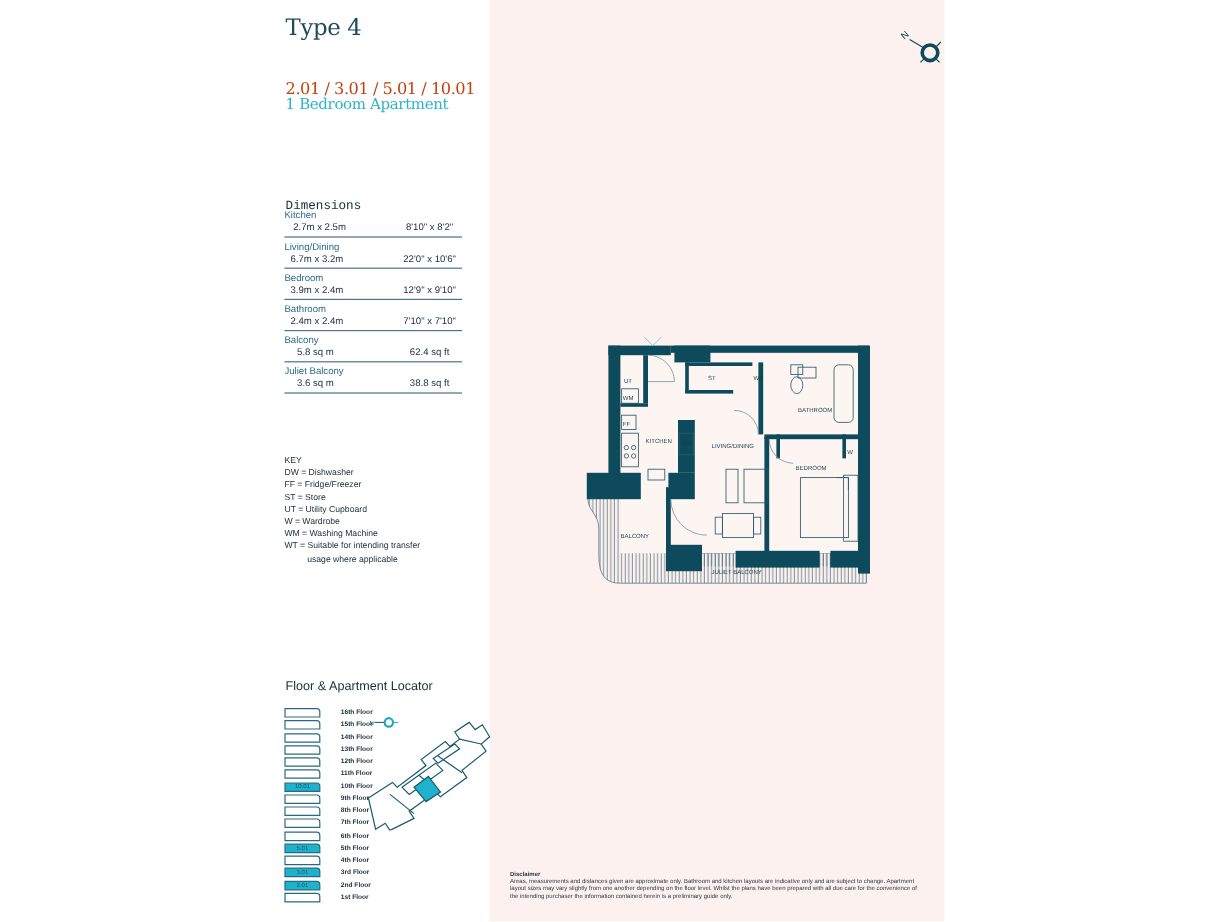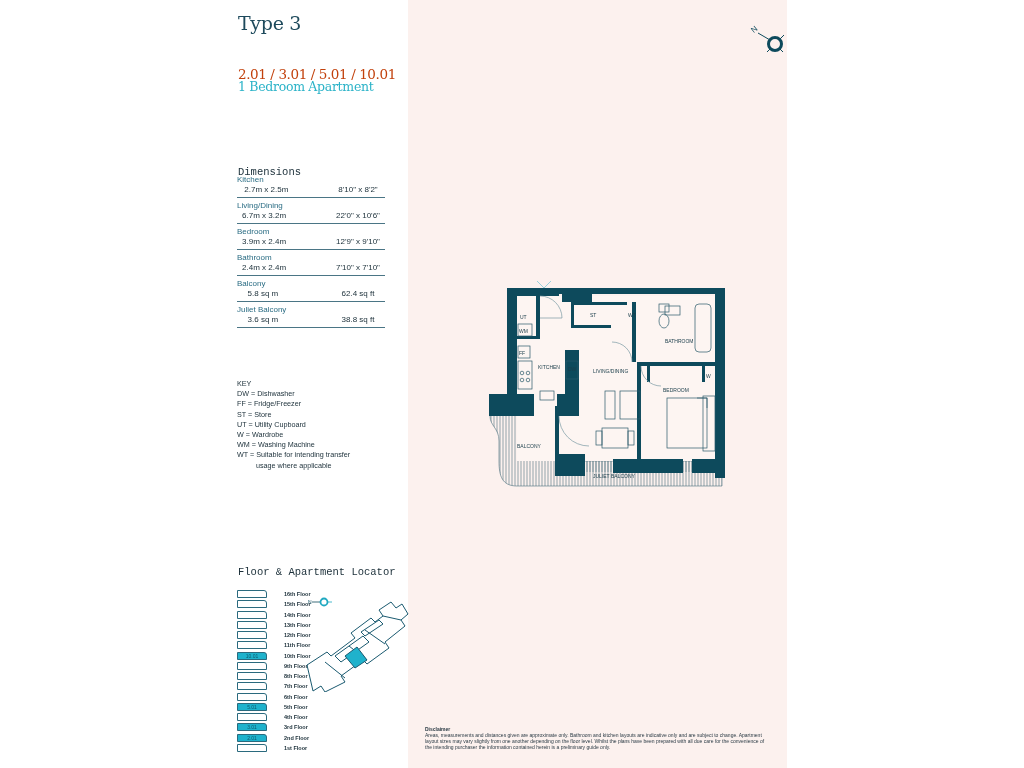--- a/index.html
+++ b/index.html
@@ -13,40 +13,40 @@
   .dims { position:absolute; left:237px; top:174px; width:148px; }
   .dim-row { border-bottom:1px solid #4a7585; padding:1px 0 2px 0; margin-bottom:2px; }
   .dim-name { font-size:8px; color:#2b6d84; line-height:10px; }
   .dim-vals { display:flex; font-size:8px; color:#1a2e38; line-height:10px;justify-content:center; }
   .dim-vals .m { width:94px; }
   .dim-row.total .dim-name { font-weight:bold; color:#1f6a86; }
   .dim-row.total .dim-vals { font-weight:bold; }
   .key { position:absolute; left:237px; top:379px; font-size:7.2px; color:#1a2e38; line-height:10.2px; }
   .key .key-title { font-weight:normal; }
   .key .indent { padding-left:19px; }
-  .loc-heading { position:absolute; left:238px; top:566px; font-family:Liberation Mono, monospace; font-size:10.5px; color:#1a2e38; }
+  .loc-heading { position:absolute; left:238px; top:566px; font-family:Liberation Sans, sans-serif; font-size:10.5px; color:#1a2e38; }
   .floors { position:absolute; left:237px; top:589px; }
   .floor { display:flex; align-items:center; height:10.25px; }
   .floor .box { width:28px; height:6px; border:1px solid #2a6a7e; border-radius:0 3px 0 0; font-size:5px; color:#0d5a6e; text-align:center; line-height:6px; }
   .floor .box.active { background:#1fb2cc; }
   .floor .lbl { margin-left:17px; font-size:5.5px; color:#1a2e38; font-weight:bold; }
   .locator-map { position:absolute; left:305px; top:592px; }
   .compass { position:absolute; left:748px; top:20px; }
   .plan { position:absolute; left:487px; top:276px; }
   .disclaimer { position:absolute; left:425px; top:726px; width:340px; font-size:5px; color:#2a3a44; line-height:6px; }
   .disclaimer .d-title { font-weight:bold; }
   .room-label { font-family:"Liberation Sans", sans-serif; font-size:5px; fill:#1a3d4a; }
 </style>
 </head>
 <body>
 
 <div class="page-left"></div>
 <div class="page-right"></div>
 
-<div class="title">Type 3</div>
+<div class="title">Type 4</div>
 <div class="subtitle">1 Bedroom Apartment</div>
 <div class="units">2.01 / 3.01 / 5.01 / 10.01</div>
 
 <div class="dim-heading">Dimensions</div>
 <div class="dims">
   <div class="dim-row">
     <div class="dim-name">Kitchen</div>
     <div class="dim-vals">
         <span class="m">2.7m x 2.5m</span>
         <span>8'10" x 8'2"</span>

